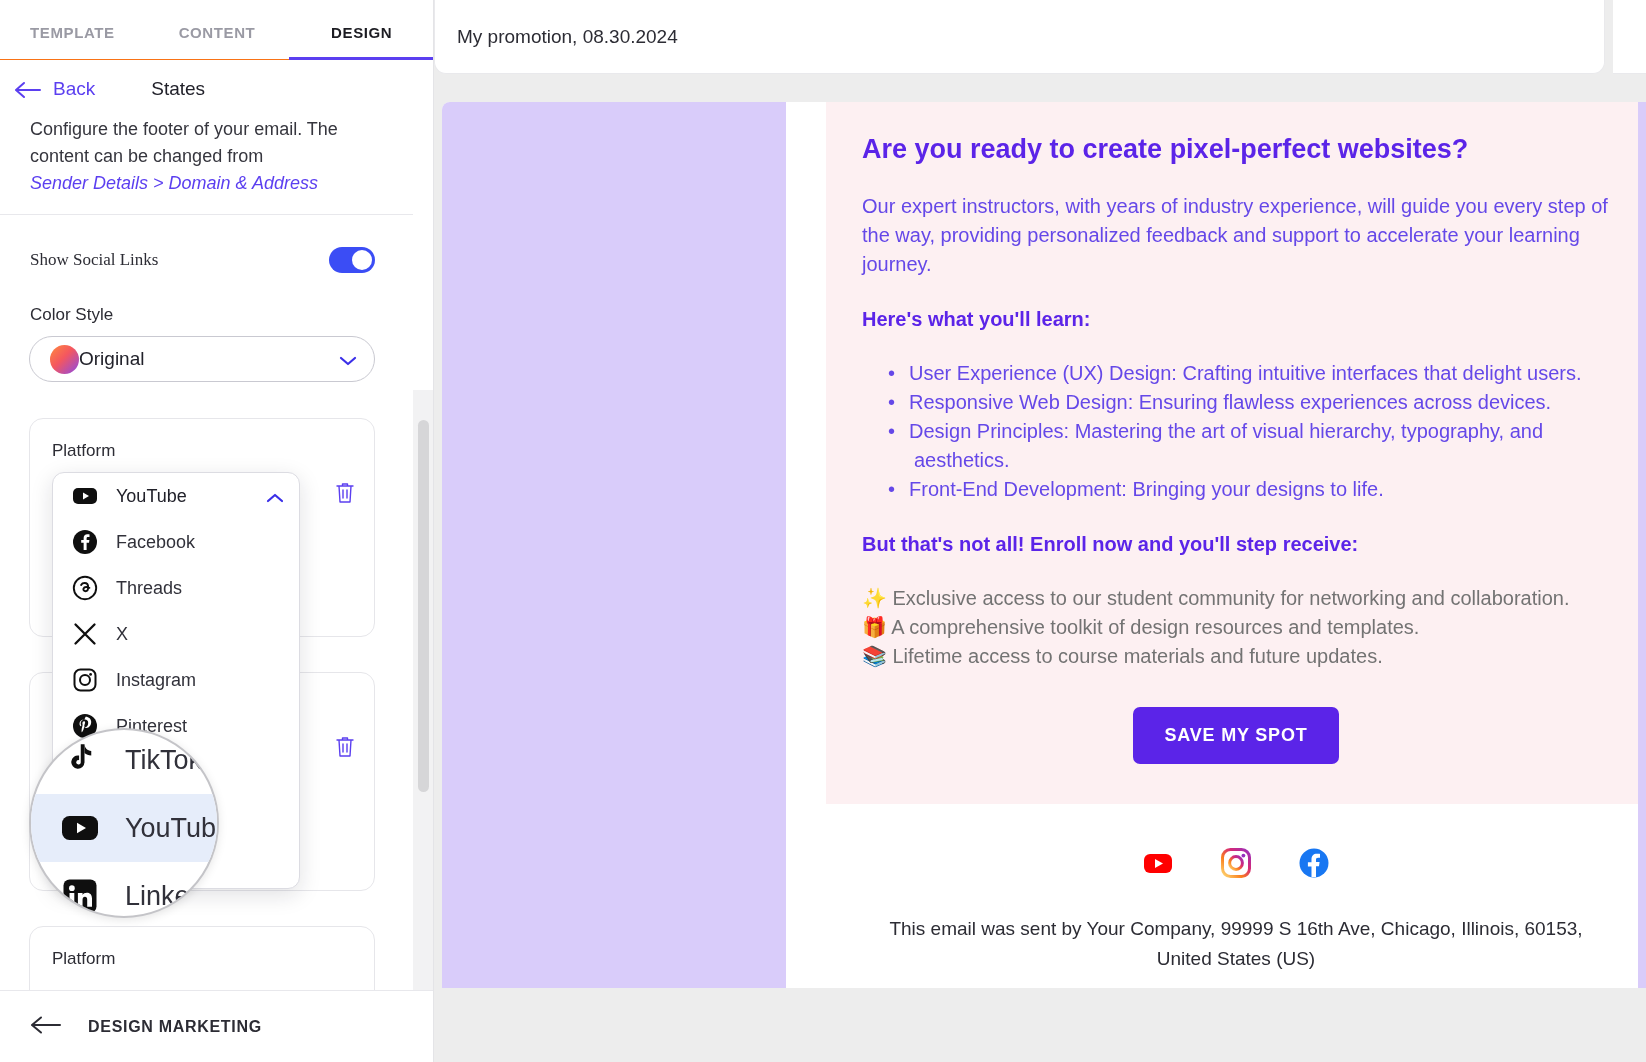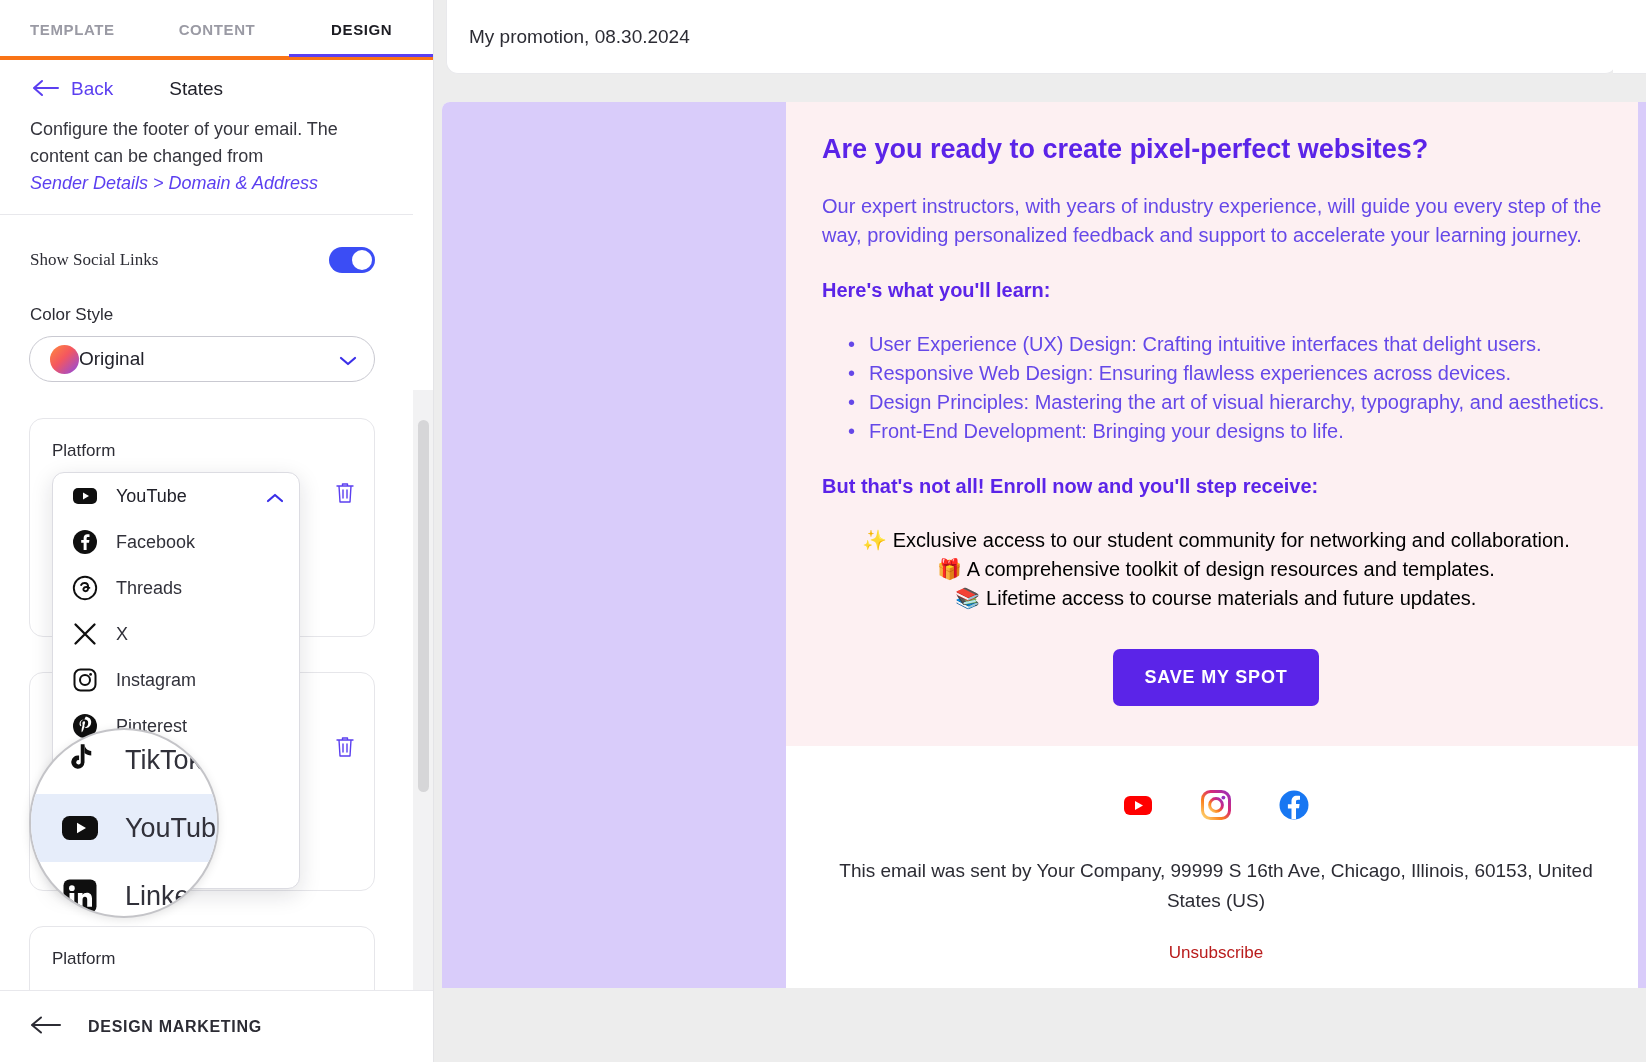--- a/index.html
+++ b/index.html
@@ -10,36 +10,36 @@
   }
   #root { position: relative; width: 1646px; height: 1062px; }
 
   
   .sidebar {
     position: absolute; left: 0; top: 0; width: 434px; height: 1062px;
     background: #ffffff; border-right: 1px solid #e4e4e7; overflow: hidden;
   }
   .tabs {
     position: absolute; left: 0; top: 0; width: 434px; height: 60px;
-    display: flex; align-items: flex-end; border-bottom: 4px solid #f97316;
+    display: flex; align-items: flex-end; border-bottom: 1px solid #f97316;
     background: #fff;
   }
   .tab {
     flex: 1 1 0; text-align: center; font-size: 15px; letter-spacing: .6px;
     font-weight: 600; color: #9a9aa4; padding-bottom: 18px; position: relative;
     cursor: pointer; user-select: none;
   }
   .tab.active { color: #1c1c22; }
   .tab.active::after {
     content: ""; position: absolute; left: 0; right: 0; bottom: -1px;
     height: 3px; background: #5b3ff0;
   }
 
   .panel-head { position: absolute; left: 0; top: 60px; width: 434px; }
-  .backrow { display: flex; align-items: flex-start; padding: 18px 30px 0 32px; }
+  .backrow { display: flex; align-items: flex-end; padding: 18px 30px 0 14px; }
   .back-arrow { width: 30px; height: 20px; position: relative; }
   .back-arrow svg { display: block; }
   .back-label {
     font-size: 19px; color: #5b3ff0; margin-left: 9px; cursor: pointer;
   }
   .panel-title {
     font-size: 19px; color: #21212a; margin-left: 56px;
   }
   .panel-desc {
     padding: 16px 30px 0 30px; font-size: 18px; line-height: 27px; color: #36363e;
@@ -144,37 +144,37 @@
     position: absolute; right: 4px; top: 420px; width: 11px; height: 372px;
     background: #d6d6d8; border-radius: 6px; cursor: pointer;
   }
 
   
   .canvas {
     position: absolute; left: 434px; top: 0; width: 1212px; height: 1062px;
     background: #ededed;
   }
   .topbar {
-    position: absolute; left: 12px; top: 0; width: 1171px; height: 74px;
+    position: absolute; left: 0; top: 0; width: 1171px; height: 74px;
     background: #fff; border-radius: 0 0 12px 12px; border: 1px solid #e9e9ec;
     border-top: none; display: flex; align-items: center; padding-left: 22px;
   }
   .topbar .subject { font-size: 19px; color: #2c2c34; }
   .topbar-right {
     position: absolute; left: 1179px; top: 0; width: 33px; height: 74px;
     background: #fff; border-bottom: 1px solid #e9e9ec;
   }
 
   .email {
     position: absolute; left: 8px; top: 102px; width: 1204px; height: 886px;
     border-radius: 8px 8px 0 0; overflow: hidden; display: flex;
     background: #fff;
   }
   .email-left { width: 344px; flex: none; background: #d9ccfa; }
-  .email-right { flex: 1; display: flex; flex-direction: column; background: #fff; }
+  .email-right { flex: 1; display: flex; flex-direction: column; background: #fff; padding-left: 40px; }
   .email-body {
     background: #fdf0f2; padding: 30px 36px 40px 36px; flex: none;
     font-family: "Liberation Sans Narrow", "Liberation Sans", sans-serif;
   }
   .eb-h1 {
     font-size: 27px; font-weight: 700; color: #5b24e8; line-height: 34px;
     margin-bottom: 26px;
   }
   .eb-p {
     font-size: 20px; color: #6548e8; line-height: 29px; margin-bottom: 26px;
@@ -182,21 +182,21 @@
   .eb-h2 {
     font-size: 20px; font-weight: 700; color: #5b24e8; line-height: 28px;
     margin-bottom: 26px;
   }
   .eb-list { list-style: none; margin-bottom: 26px; }
   .eb-list li {
     font-size: 20px; color: #6548e8; line-height: 29px;
     text-indent: -26px; padding-left: 26px; margin-left: 26px;
   }
   .eb-list li::before { content: "\2022"; margin-right: 14px; }
-  .eb-emoji p { font-size: 20px; color: #000000; line-height: 29px; text-align: center; }
+  .eb-emoji p { font-size: 20px; color: #737373; line-height: 29px; }
   .eb-emoji { margin-bottom: 30px; }
   .cta-wrap { text-align: center; padding-top: 6px; }
   .cta {
     display: inline-block; background: #5b24e8; color: #fff; border: none;
     border-radius: 7px; padding: 18px 32px; font-size: 18px; font-weight: 700;
     letter-spacing: .8px; cursor: pointer;
     font-family: "Liberation Sans", sans-serif;
   }
 
   .email-foot {

